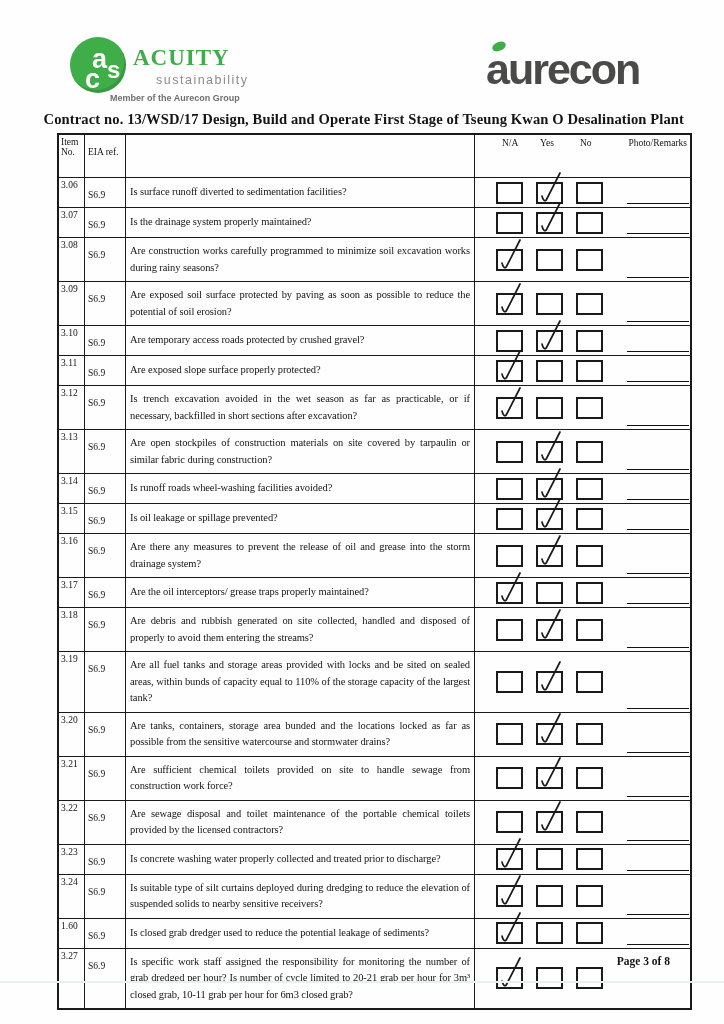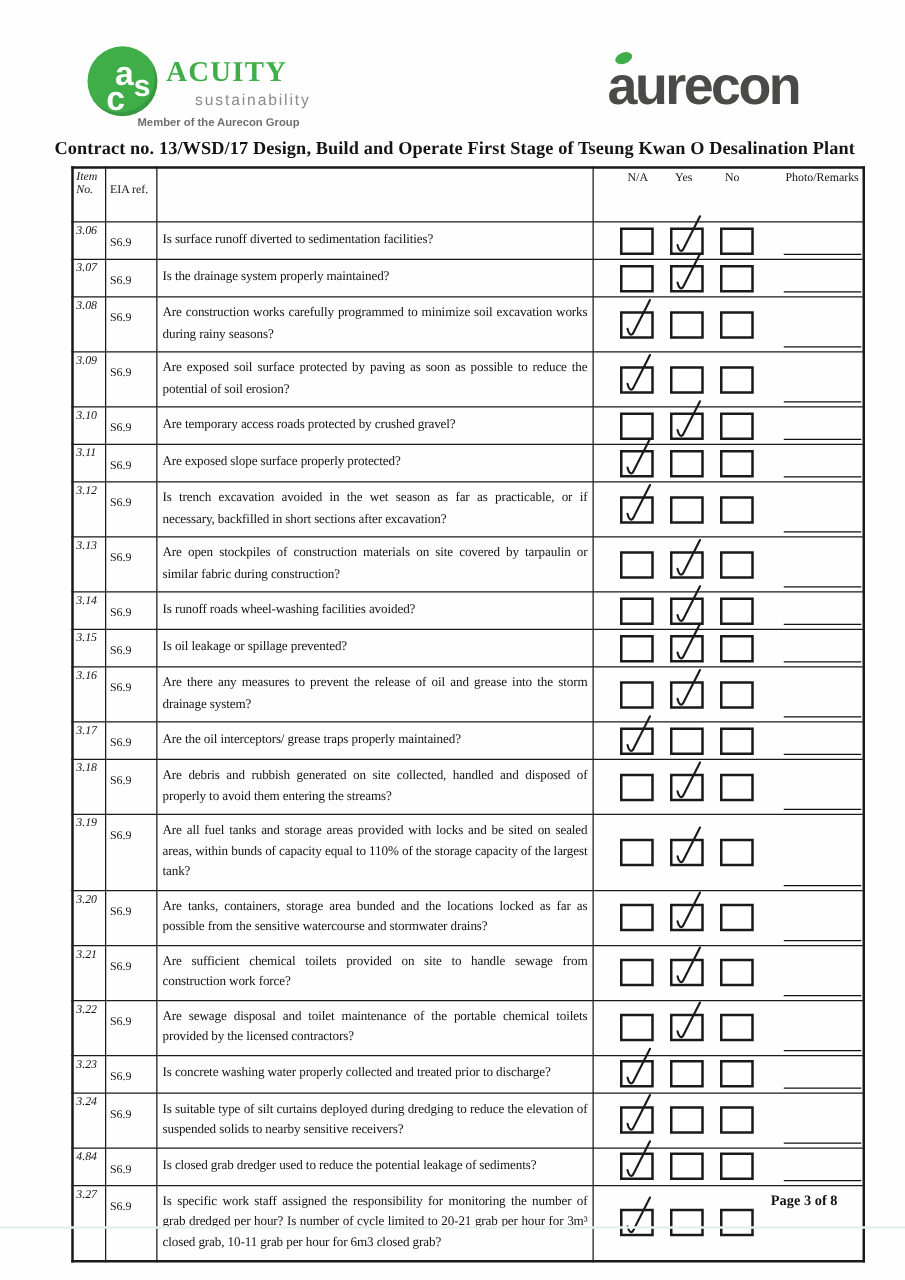--- a/index.html
+++ b/index.html
@@ -27,21 +27,21 @@
         background:var(--green,#3fae49);transform:rotate(-32deg);}
 
   
   .doc-title{position:absolute;left:40px;right:40px;top:111px;text-align:right;
         font-weight:bold;font-size:14.6px;letter-spacing:.1px;white-space:nowrap;}
 
   
   table.checklist{position:absolute;left:57px;top:133px;width:611px;border-collapse:collapse;
         border:2px solid #1a1a1a;table-layout:fixed;}
   table.checklist td{border:1.4px solid #1a1a1a;vertical-align:middle;}
-  .c-item{width:22px;font-size:9.5px;vertical-align:top !important;padding:2px 1px 0 2px;font-style:italic;}
+  .c-item{width:22px;font-size:9.5px;vertical-align:top !important;padding:2px 1px 0 2px;}
   .c-ref{width:36px;font-size:9.5px;vertical-align:top !important;padding:12px 1px 0 3px;}
   .c-q{width:340px;font-size:10.5px;line-height:16.5px;text-align:justify;
         padding:5px 4px 5px 4px;letter-spacing:-.1px;}
   .c-checks{width:213px;position:relative;height:27px;margin-top:32px;}
   tr.head-row td{height:30px;vertical-align:top;font-size:9.5px;}
   .hl{position:absolute;top:3px;font-size:9.5px;}
   .hl-na{left:27px;} .hl-yes{left:65px;} .hl-no{left:105px;} .hl-rem{right:3px;}
 
   .box{position:absolute;top:50%;transform:translateY(-50%);width:23px;height:18px;
         border:2px solid #1a1a1a;background:#fff;overflow:visible;}
@@ -371,21 +371,21 @@
               <svg class="tick" viewBox="0 0 27 35">
                 <path d="M5 27 C6 31.5 8 33 9.5 30.5 L23 4" fill="none" stroke="#1a1a1a" stroke-width="1.7" stroke-linecap="round"></path>
               </svg>
             </span>
             <span class="box box-yes"></span>
             <span class="box box-no"></span>
             <span class="remark-line"></span>
           </td>
         </tr>
         <tr>
-          <td class="c-item">4.84</td>
+          <td class="c-item">1.60</td>
           <td class="c-ref">S6.9</td>
           <td class="c-q">Is closed grab dredger used to reduce the potential leakage of sediments?</td>
           <td class="c-checks">
             <span class="box box-na">
               <svg class="tick" viewBox="0 0 27 35">
                 <path d="M5 27 C6 31.5 8 33 9.5 30.5 L23 4" fill="none" stroke="#1a1a1a" stroke-width="1.7" stroke-linecap="round"></path>
               </svg>
             </span>
             <span class="box box-yes"></span>
             <span class="box box-no"></span>

